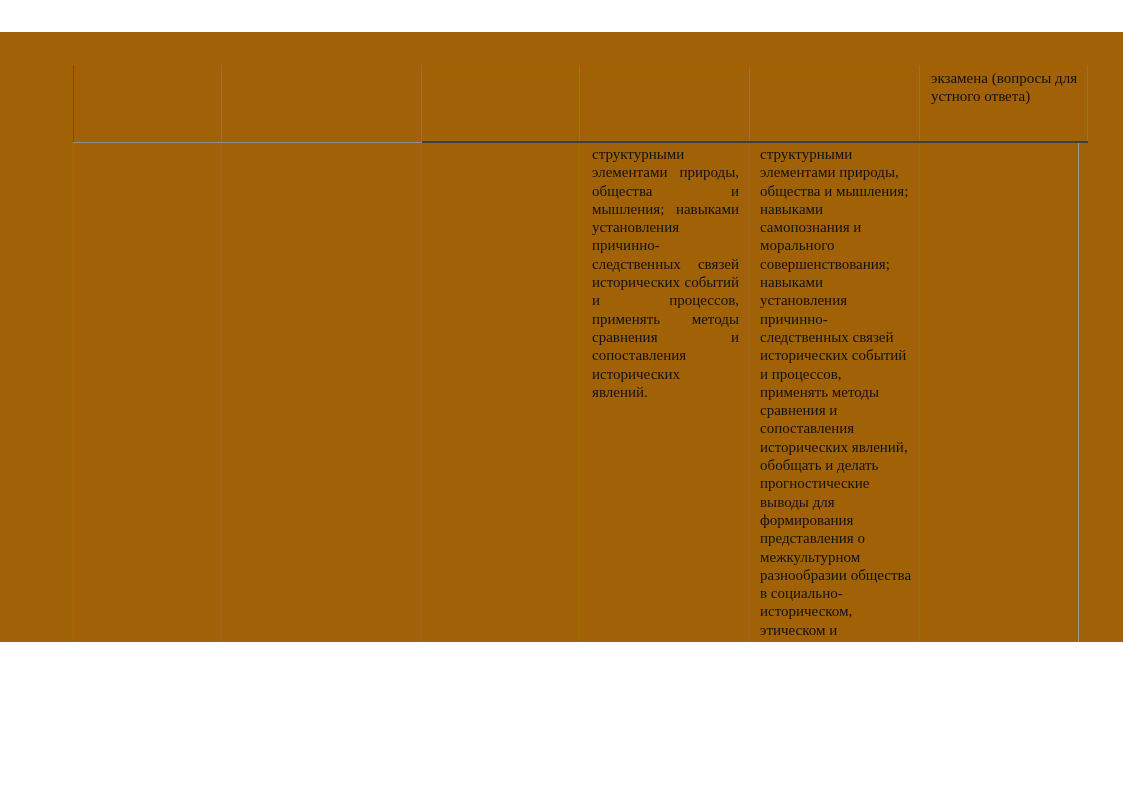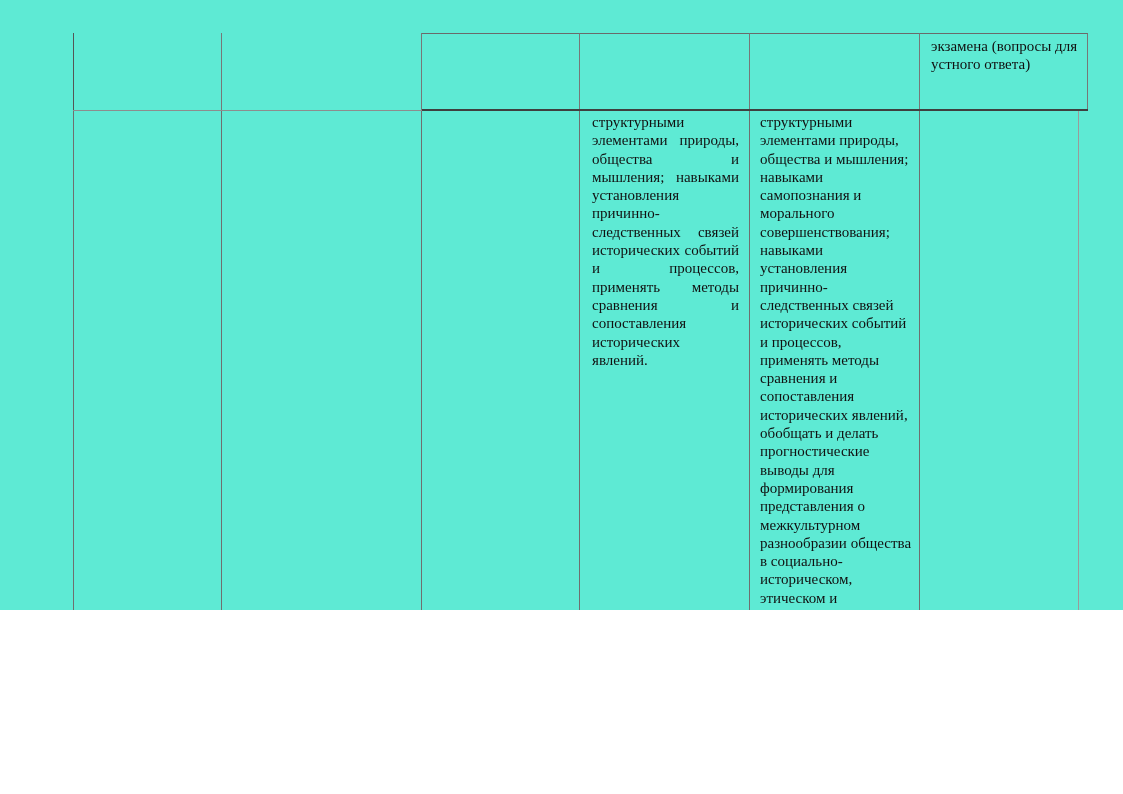--- a/index.html
+++ b/index.html
@@ -4,24 +4,25 @@
 <style>
   html, body {
     margin: 0;
     padding: 0;
     background: #ffffff;
   }
   .page {
     position: relative;
     width: 1123px;
     height: 610px;
-    background: #5eead4;
+    background: #a16207;
     overflow: hidden;
     font-family: "Liberation Serif", "DejaVu Serif", serif;
     color: #111111;
+    margin-top: 32px;
   }
   .row {
     position: absolute;
     display: flex;
     box-sizing: border-box;
   }
   .cell {
     box-sizing: border-box;
     border-right: 1px solid #6f6f6f;
     overflow: hidden;

